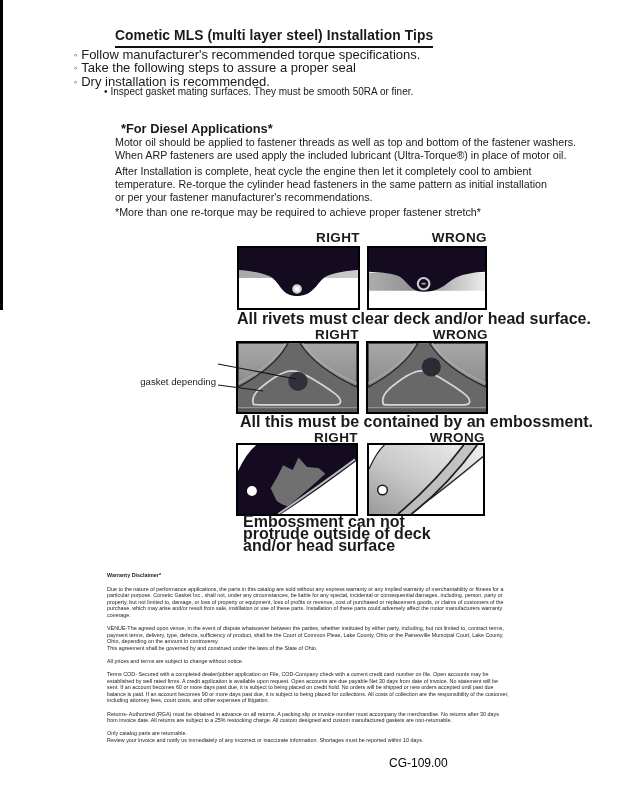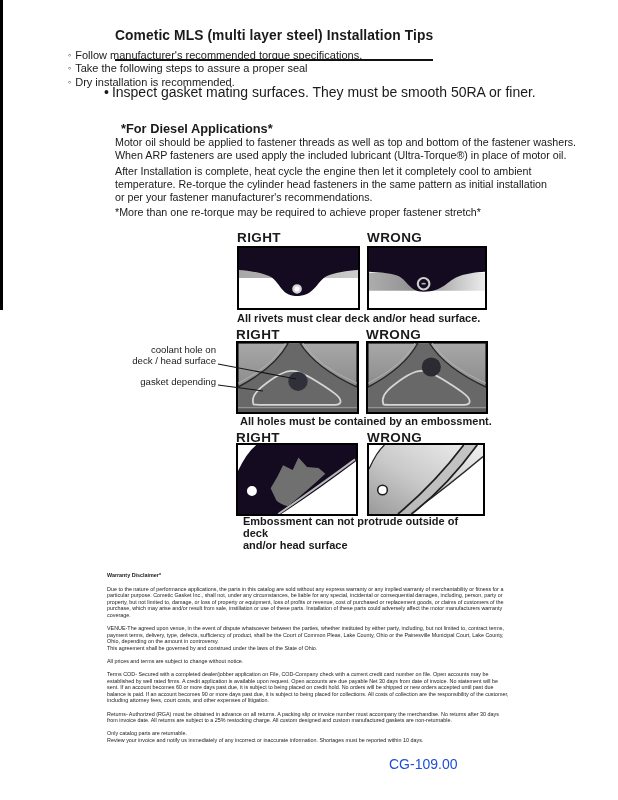--- a/index.html
+++ b/index.html
@@ -1,53 +1,53 @@
 <!DOCTYPE html>
 <html><head>
 <meta charset="utf-8">
 <style>
   html,body{margin:0;padding:0;background:#ffffff;}
   .page{position:relative;width:618px;height:800px;background:#fff;
         font-family:"Liberation Sans",sans-serif;color:#1a1a1a;overflow:hidden;}
   .left-bar{position:absolute;left:0;top:0;width:3px;height:310px;background:#000;}
   .title{position:absolute;left:115px;top:28px;margin:0;font-size:13.8px;font-weight:bold;
-         letter-spacing:.1px;border-bottom:2px solid #111;padding-bottom:16px;}
-  .tips{position:absolute;left:68px;top:49px;font-size:11px;line-height:12.3px;}
+         letter-spacing:.1px;border-bottom:2px solid #111;padding-bottom:3px;}
+  .tips{position:absolute;left:74px;top:49px;font-size:13px;line-height:12.3px;}
   .tip-item{white-space:nowrap;}
   .tip-item::before{content:"\25E6";margin-right:4px;font-size:9px;position:relative;top:-1px;}
-  .subtips{position:absolute;left:104px;top:86px;font-size:14px;line-height:12.3px;}
+  .subtips{position:absolute;left:104px;top:86px;font-size:10px;line-height:12.3px;}
   .subtip-item{white-space:nowrap;}
   .subtip-item::before{content:"\2022";margin-right:3px;}
   .diesel-heading{position:absolute;left:115px;top:115px;margin:6px;font-size:12.8px;font-weight:bold;}
   .dp{position:absolute;left:115px;width:505px;margin:0;font-size:10.7px;line-height:13.2px;white-space:pre-line;}
   .dp1{top:136px;}.dp2{top:165px;}.dp3{top:206px;}
-  .dlabel{position:absolute;font-size:13.5px;font-weight:600;text-align:left;letter-spacing:.4px;}
+  .dlabel{position:absolute;font-size:13.5px;font-weight:600;text-align:right;letter-spacing:.4px;}
   .dbox{position:absolute;border:2px solid #000;box-sizing:border-box;background:#fff;}
   .dbox svg{display:block;width:100%;height:100%;}
-  .dcaption{position:absolute;font-size:11px;font-weight:700;line-height:11.8px;white-space:pre-line;}
+  .dcaption{position:absolute;font-size:16px;font-weight:700;line-height:11.8px;white-space:pre-line;}
   .callout{position:absolute;font-size:9.6px;line-height:11px;text-align:right;white-space:pre-line;}
   .co1{left:110px;top:344px;width:106px;}
   .co2{left:110px;top:376px;width:106px;}
   .lbl-r1-right{left:237px;top:230px;width:123px;}  .lbl-r1-wrong{left:367px;top:230px;width:120px;}
   .box-r1-right{left:237px;top:246px;width:123px;height:64px;}
   .box-r1-wrong{left:367px;top:246px;width:120px;height:64px;}
   .cap-r1{left:237px;top:313px;}
   .lbl-r2-right{left:236px;top:327px;width:123px;}  .lbl-r2-wrong{left:366px;top:327px;width:122px;}
   .box-r2-right{left:236px;top:341px;width:123px;height:73px;}
   .box-r2-wrong{left:366px;top:341px;width:122px;height:73px;}
   .cap-r2{left:240px;top:416px;}
   .lbl-r3-right{left:236px;top:430px;width:122px;}  .lbl-r3-wrong{left:367px;top:430px;width:118px;}
   .box-r3-right{left:236px;top:443px;width:122px;height:73px;}
   .box-r3-wrong{left:367px;top:443px;width:118px;height:73px;}
   .cap-r3{left:243px;top:516px;width:225px;}
   .overlay{position:absolute;left:0;top:0;width:618px;height:800px;pointer-events:none;}
   .disclaimer{position:absolute;left:107px;top:572px;width:403px;font-size:5.4px;line-height:6.6px;color:#222;}
   .disc-head{font-weight:bold;margin:0 0 7px 0;}
   .disc-para{margin:0 0 6.5px 0;white-space:pre-line;}
-  .footer-code{position:absolute;left:389px;top:756px;font-size:14px;color:#1d4ed8;}
+  .footer-code{position:absolute;left:389px;top:756px;font-size:12px;color:#000000;}
 </style>
 </head>
 <body>
 
 <div class="page">
   <div class="left-bar"></div>
 
   <h1 class="title">Cometic MLS (multi layer steel) Installation Tips</h1>
 
   <div class="tips">
@@ -100,22 +100,20 @@
       <rect x="0" y="45" width="120" height="18" fill="#ffffff"></rect>
       <path d="M0,0 H120 V25 C110,25.6 98,27 90,31 C80,36 76,45.5 57,46 C41,46.4 40,33 29,29 C20,26 9,25.5 0,25 Z" fill="#140b20"></path>
       <circle cx="56.5" cy="37.5" r="6" fill="#140b20" stroke="#cfcfcf" stroke-width="2.2"></circle>
       <ellipse cx="56.5" cy="37.5" rx="2.4" ry="0.9" fill="#adadad"></ellipse>
     </svg>
   </div>
   <div class="dcaption cap-r1">All rivets must clear deck and/or head surface.</div>
 
   <div class="dlabel lbl-r2-right">RIGHT</div>
   <div class="dlabel lbl-r2-wrong">WRONG</div>
-  <div class="callout co1">coolant hole on
-deck / head surface</div>
   <div class="callout co2">gasket depending</div>
 
   <div class="dbox box-r2-right">
     <svg viewBox="0 0 123 72" preserveAspectRatio="none">
       <rect x="0" y="0" width="123" height="72" fill="#686868"></rect>
       <defs>
         <linearGradient id="g2a" x1="0" y1="0" x2="0" y2="1">
           <stop offset="0" stop-color="#a8a8a8"></stop>
             <stop offset="1" stop-color="#8b8b8b"></stop>
         </linearGradient>
@@ -142,21 +140,21 @@
       <path d="M0,0 L52,0 Q38,26 0,46 Z" fill="url(#g2b)" stroke="#262626" stroke-width="1.4"></path>
       <path d="M123,0 L64,0 Q80,26 123,46 Z" fill="url(#g2b)" stroke="#262626" stroke-width="1.4"></path>
       <path d="M49,0 Q36,24 0,42" fill="none" stroke="#b5b5b5" stroke-width="0.9"></path>
       <path d="M67,0 Q82,24 123,42" fill="none" stroke="#b5b5b5" stroke-width="0.9"></path>
       <path d="M16,64 C14,58 16,52 28,43 C38,35 48,29 56,29 C63,29 74,35 86,43 C98,51 106,56 106,61 C106,63.5 104,64.5 100,64.5 L22,64.5 C18,64.5 17,64.4 16,64 Z" fill="none" stroke="#d6d6d6" stroke-width="1.8"></path>
       <line x1="0" y1="67.5" x2="123" y2="67.5" stroke="#a5a5a5" stroke-width="0.9"></line>
       <rect x="0" y="68.5" width="123" height="3.5" fill="#575757"></rect>
       <circle cx="66" cy="25" r="10" fill="#2b2b33"></circle>
     </svg>
   </div>
-  <div class="dcaption cap-r2">All holes must be contained by an embossment.</div>
+  <div class="dcaption cap-r2">All this must be contained by an embossment.</div>
 
   <div class="dlabel lbl-r3-right">RIGHT</div>
   <div class="dlabel lbl-r3-wrong">WRONG</div>
 
   <div class="dbox box-r3-right">
     <svg viewBox="0 0 123 72" preserveAspectRatio="none">
       <rect x="0" y="0" width="123" height="72" fill="#ffffff"></rect>
       <path d="M19,0 L123,0 L123,17 Q82,48 45,72 L0,72 L0,27 Q9,8 19,0 Z" fill="#140b20"></path>
       <path d="M42,72 Q80,46 122,15" fill="none" stroke="#b9b9b9" stroke-width="2"></path>
       <path d="M40,58 L34,45 L41,33 L47,21 L57,26 L63,13 L72,23 L84,24 L91,30 Q74,46 52,64 Q44,62 40,58 Z" fill="#707070"></path>

